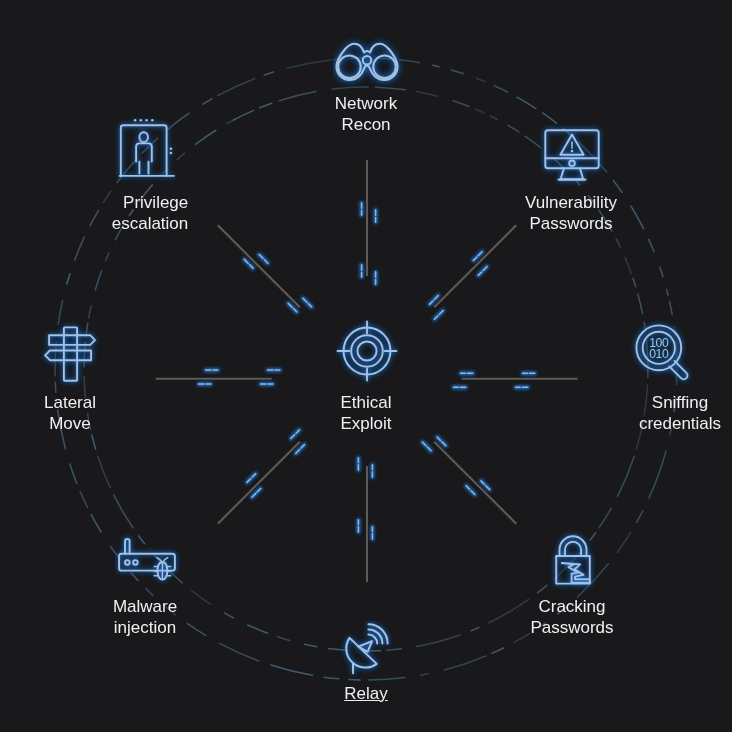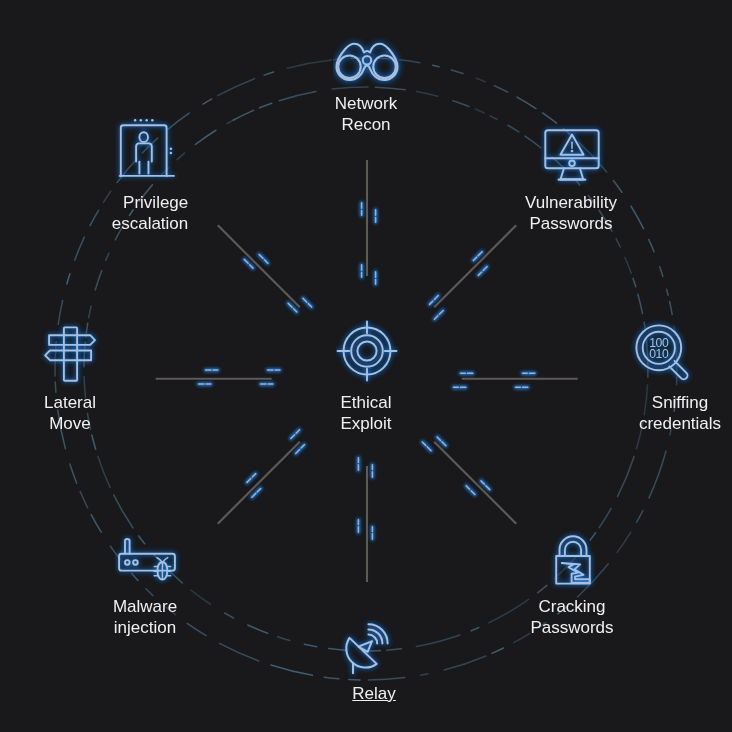--- a/index.html
+++ b/index.html
@@ -426,21 +426,21 @@
 
   <div id="labels">
       <div class="lbl" style="left: 366px; top: 94px;">Network
 Recon</div>
       <div class="lbl" style="left: 571px; top: 193px;">Vulnerability
 Passwords</div>
       <div class="lbl" style="left: 680px; top: 393px;">Sniffing
 credentials</div>
       <div class="lbl" style="left: 572px; top: 597px;">Cracking
 Passwords</div>
-      <div class="lbl" style="left: 374px; top: 684px; text-decoration: underline;">Relay</div>
+      <div class="lbl" style="left: 366px; top: 684px; text-decoration: underline;">Relay</div>
       <div class="lbl" style="left: 145px; top: 597px;">Malware
 injection</div>
       <div class="lbl" style="left: 70px; top: 393px; text-align: center;">Lateral
 Move</div>
       <div class="lbl" style="left: 150px; top: 193px; text-align: right;">Privilege
 escalation</div>
       <div class="lbl" style="left: 366px; top: 393px;">Ethical
 Exploit</div>
     </div>
 </div>

